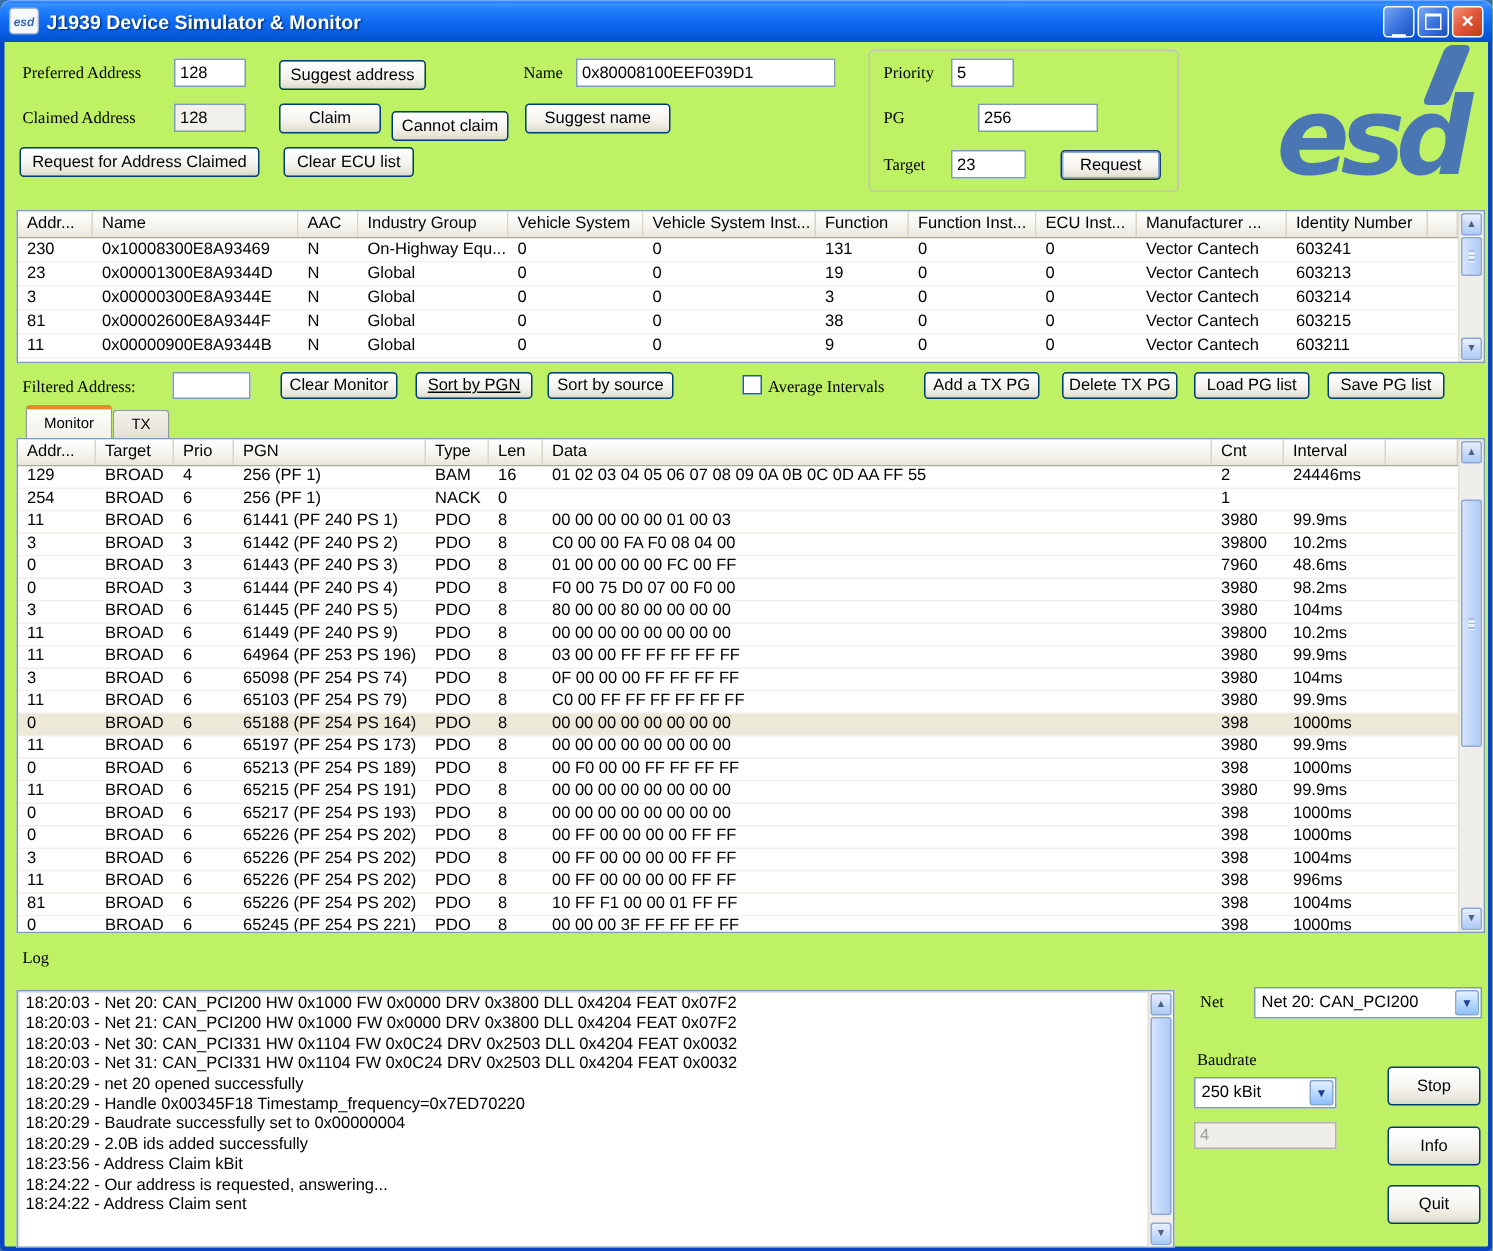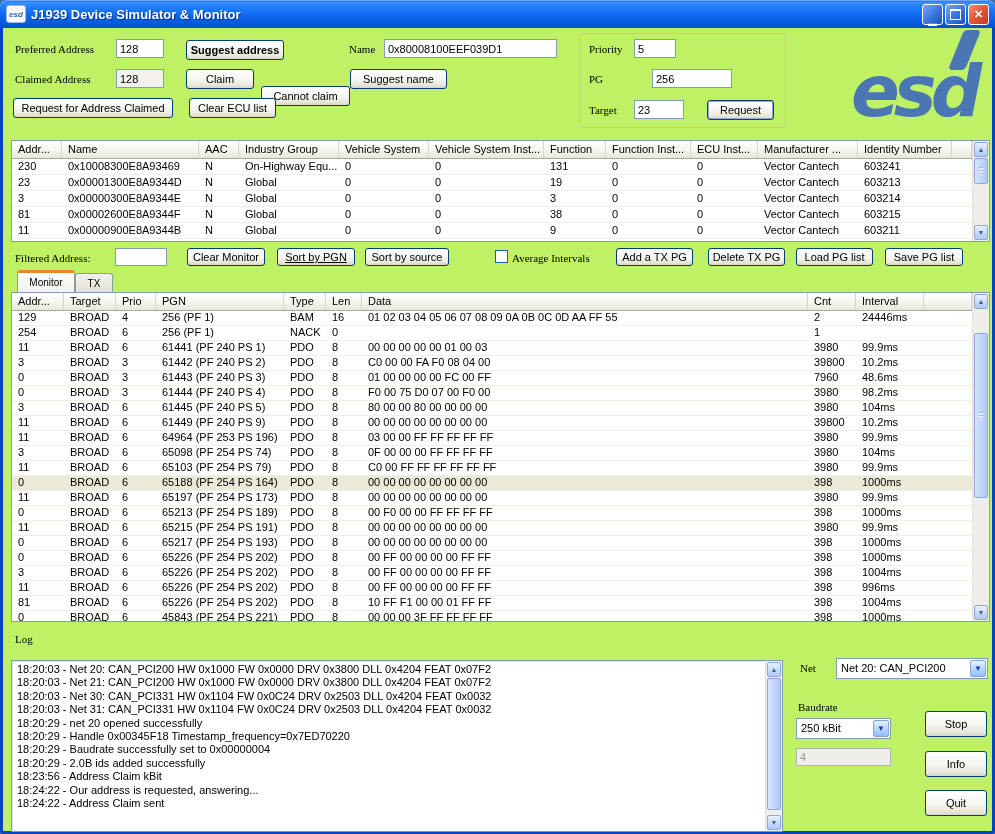--- a/index.html
+++ b/index.html
@@ -94,28 +94,28 @@
           <span class="glyph-max"></span>
         </div>
       <div class="win-btn close">
           <span>✕</span>
         </div>
     </div>
   </div>
 
   <div class="lbl" style="left:12px;top:43px;">Preferred Address</div>
   <input class="inp" style="left: 113px; top: 39px; width: 48px; height: 19px;" value="128">
-  <div class="btn" style="left:183px;top:40px;width:98px;height:20px;font-weight:bold;">Suggest address</div>
+  <div class="btn" style="left:183px;top:40px;width:98px;height:20px;">Suggest address</div>
   <div class="lbl" style="left:346px;top:43px;">Name</div>
   <input class="inp" style="left: 381px; top: 39px; width: 173px; height: 19px;" value="0x80008100EEF039D1">
 
   <div class="lbl" style="left:12px;top:73px;">Claimed Address</div>
   <input class="inp ro" style="left: 113px; top: 69px; width: 48px; height: 19px;" readonly="" value="128">
   <div class="btn" style="left:183px;top:69px;width:68px;height:20px;">Claim</div>
-  <div class="btn" style="left:258px;top:86px;width:89px;height:20px;">Cannot claim</div>
+  <div class="btn" style="left:258px;top:74px;width:78px;height:20px;">Cannot claim</div>
   <div class="btn" style="left:347px;top:69px;width:97px;height:20px;">Suggest name</div>
 
   <div class="btn" style="left:10px;top:98px;width:160px;height:20px;">Request for Address Claimed</div>
   <div class="btn" style="left:186px;top:98px;width:87px;height:20px;">Clear ECU list</div>
 
   <div class="groupbox" style="left:576px;top:33px;width:205px;height:93px;"></div>
   <div class="lbl" style="left:586px;top:43px;">Priority</div>
   <input class="inp" style="left: 631px; top: 39px; width: 42px; height: 19px;" value="5">
   <div class="lbl" style="left:586px;top:73px;">PG</div>
   <input class="inp" style="left: 649px; top: 69px; width: 80px; height: 19px;" value="256">
@@ -504,21 +504,21 @@
           <div class="cell c5">8</div>
           <div class="cell c6">10 FF F1 00 00 01 FF FF</div>
           <div class="cell c7">398</div>
           <div class="cell c8">1004ms</div>
           <div class="cell cfill"></div>
         </div>
         <div class="trow">
           <div class="cell c0">0</div>
           <div class="cell c1">BROAD</div>
           <div class="cell c2">6</div>
-          <div class="cell c3">45843 (PF 254 PS 221)</div>
+          <div class="cell c3">65245 (PF 254 PS 221)</div>
           <div class="cell c4">PDO</div>
           <div class="cell c5">8</div>
           <div class="cell c6">00 00 00 3F FF FF FF FF</div>
           <div class="cell c7">398</div>
           <div class="cell c8">1000ms</div>
           <div class="cell cfill"></div>
         </div>
       </div>
     <div class="vscroll">
       <div class="sb-arrow up">▲</div>

